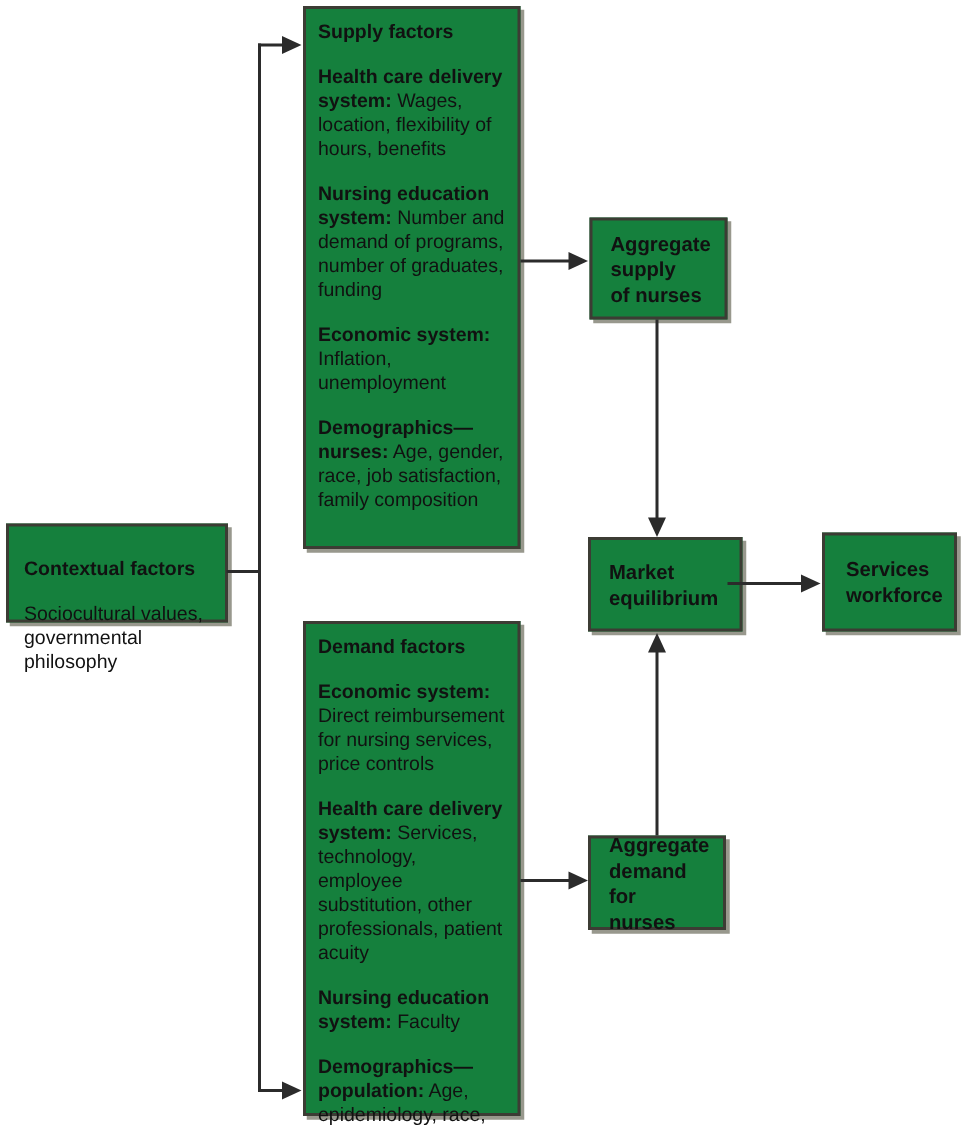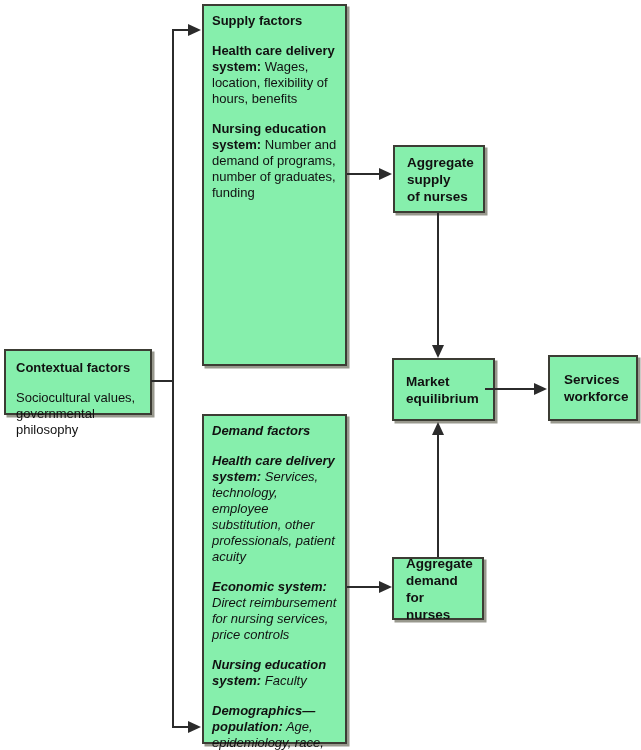--- a/index.html
+++ b/index.html
@@ -3,34 +3,34 @@
 <meta charset="utf-8">
 <style>
   html,body{margin:0;padding:0;background:#ffffff;}
   .canvas{
     position:relative;width:641px;height:750px;background:#ffffff;
     font-family:"Liberation Sans","DejaVu Sans",sans-serif;
     color:#111;overflow:hidden;
   }
   .box{
     position:absolute;box-sizing:border-box;
-    background:#86efac;
+    background:#15803d;
     border:2px solid #3c3c34;
     box-shadow:2.5px 2.5px 0 #98988d;
   }
   .factor-box{padding:7px 8px;font-size:13px;line-height:16px;}
   .factor-box .box-title{font-weight:bold;margin:0;}
   .factor-box .sec{margin:14px 0 0 0;}
   .factor-box .sec strong{font-weight:bold;margin-top:24px;}
   .small-box{
     display:flex;flex-direction:column;justify-content:center;
     padding:6px 14px 6px 12px;font-size:13.5px;line-height:17px;font-weight:bold;
   }
   .multiline{white-space:pre-line;}
-  .ctx-box{padding:9px 10px;font-size:13px;line-height:16px;}
+  .ctx-box{padding:20px 10px;font-size:13px;line-height:16px;}
   .ctx-box .box-title{font-weight:bold;margin:0 0 14px 0;}
   .line{position:absolute;background:#2b2b2b;}
   .arrow{position:absolute;width:0;height:0;}
   .arrow.right{border-top:6px solid transparent;border-bottom:6px solid transparent;border-left:13px solid #2b2b2b;}
   .arrow.down{border-left:6px solid transparent;border-right:6px solid transparent;border-top:13px solid #2b2b2b;}
   .arrow.up{border-left:6px solid transparent;border-right:6px solid transparent;border-bottom:13px solid #2b2b2b;}
 </style>
 </head>
 <body>
 
@@ -39,26 +39,28 @@
   <div class="box ctx-box" style="left:4px;top:349px;width:148px;height:66px;">
     <div class="box-title">Contextual factors</div>
     <div class="multiline">Sociocultural values,
 governmental philosophy</div>
   </div>
 
   <div class="box factor-box" style="left:202px;top:4px;width:145px;height:362px;">
     <div class="box-title">Supply factors</div>
     <p class="sec"><strong>Health care delivery system:</strong> <span>Wages, location, flexibility of hours, benefits</span></p>
     <p class="sec"><strong>Nursing education system:</strong> <span>Number and demand of programs, number of graduates, funding</span></p>
+    <p class="sec"><strong>Economic system:</strong> <span>Inflation, unemployment</span></p>
+    <p class="sec"><strong>Demographics—nurses:</strong> <span>Age, gender, race, job satisfaction, family composition</span></p>
   </div>
 
-  <div class="box factor-box" style="left:202px;top:414px;width:145px;height:330px;font-style:italic;">
+  <div class="box factor-box" style="left:202px;top:414px;width:145px;height:330px;">
     <div class="box-title">Demand factors</div>
+    <p class="sec"><strong>Economic system:</strong> <span>Direct reimbursement for nursing services, price controls</span></p>
     <p class="sec"><strong>Health care delivery system:</strong> <span>Services, technology, employee substitution, other professionals, patient acuity</span></p>
-    <p class="sec"><strong>Economic system:</strong> <span>Direct reimbursement for nursing services, price controls</span></p>
     <p class="sec"><strong>Nursing education system:</strong> <span>Faculty</span></p>
     <p class="sec"><strong>Demographics—population:</strong> <span>Age, epidemiology, race, and distribution</span></p>
   </div>
 
   <div class="box small-box" style="left:393px;top:145px;width:92px;height:68px;">
     <span class="multiline">Aggregate
 supply
 of nurses</span>
   </div>
 

